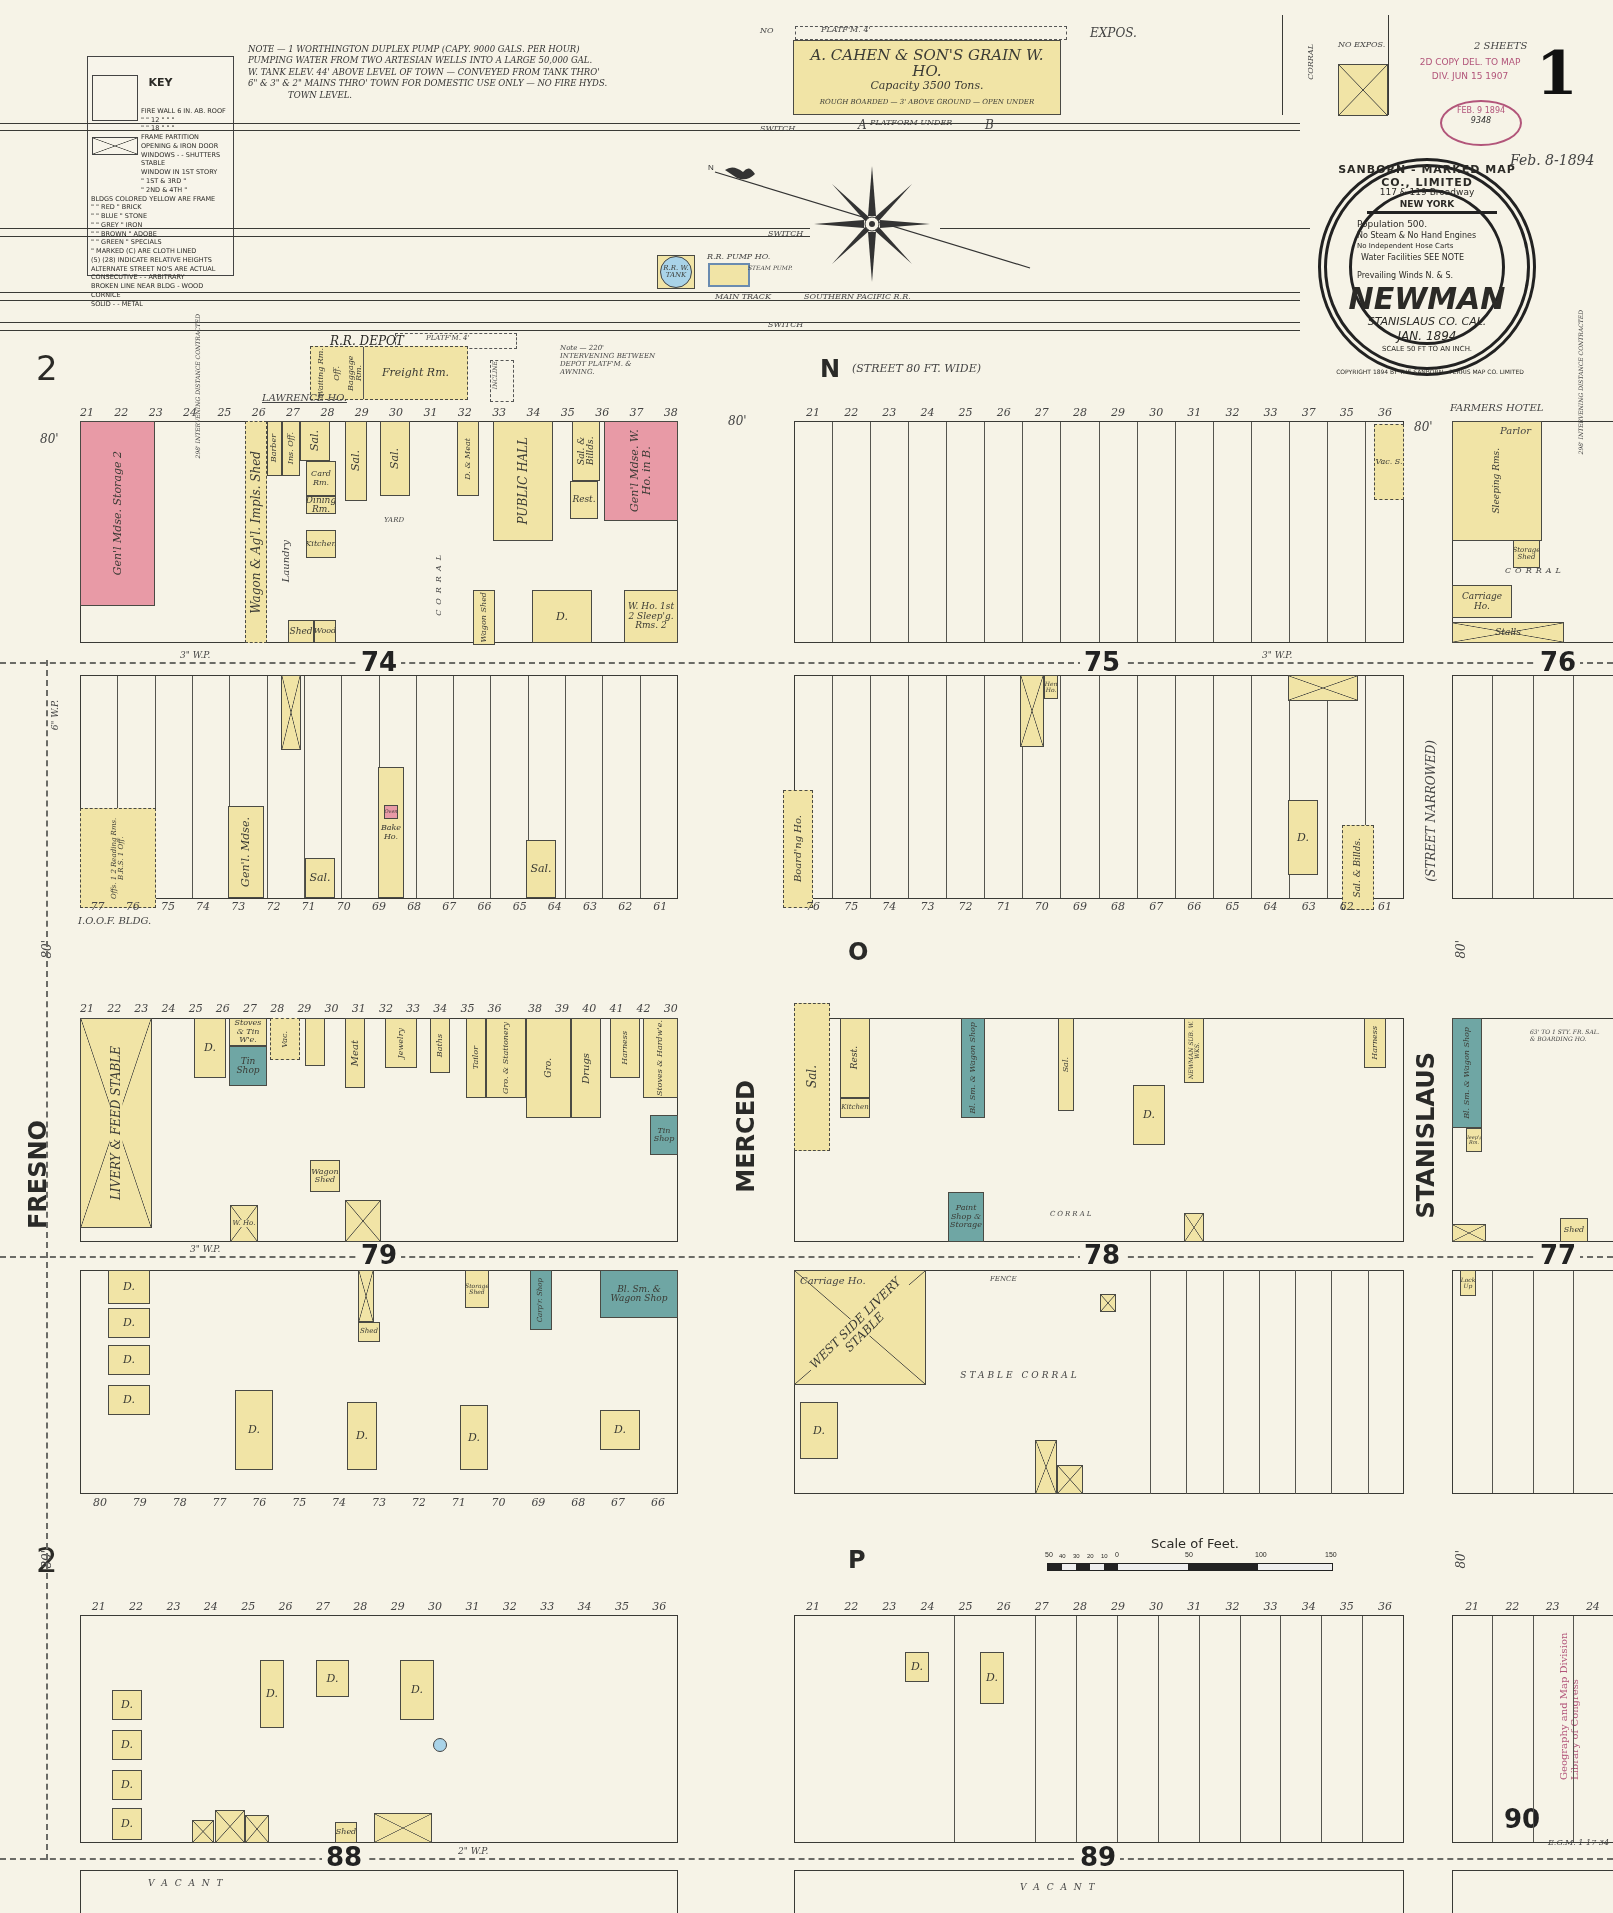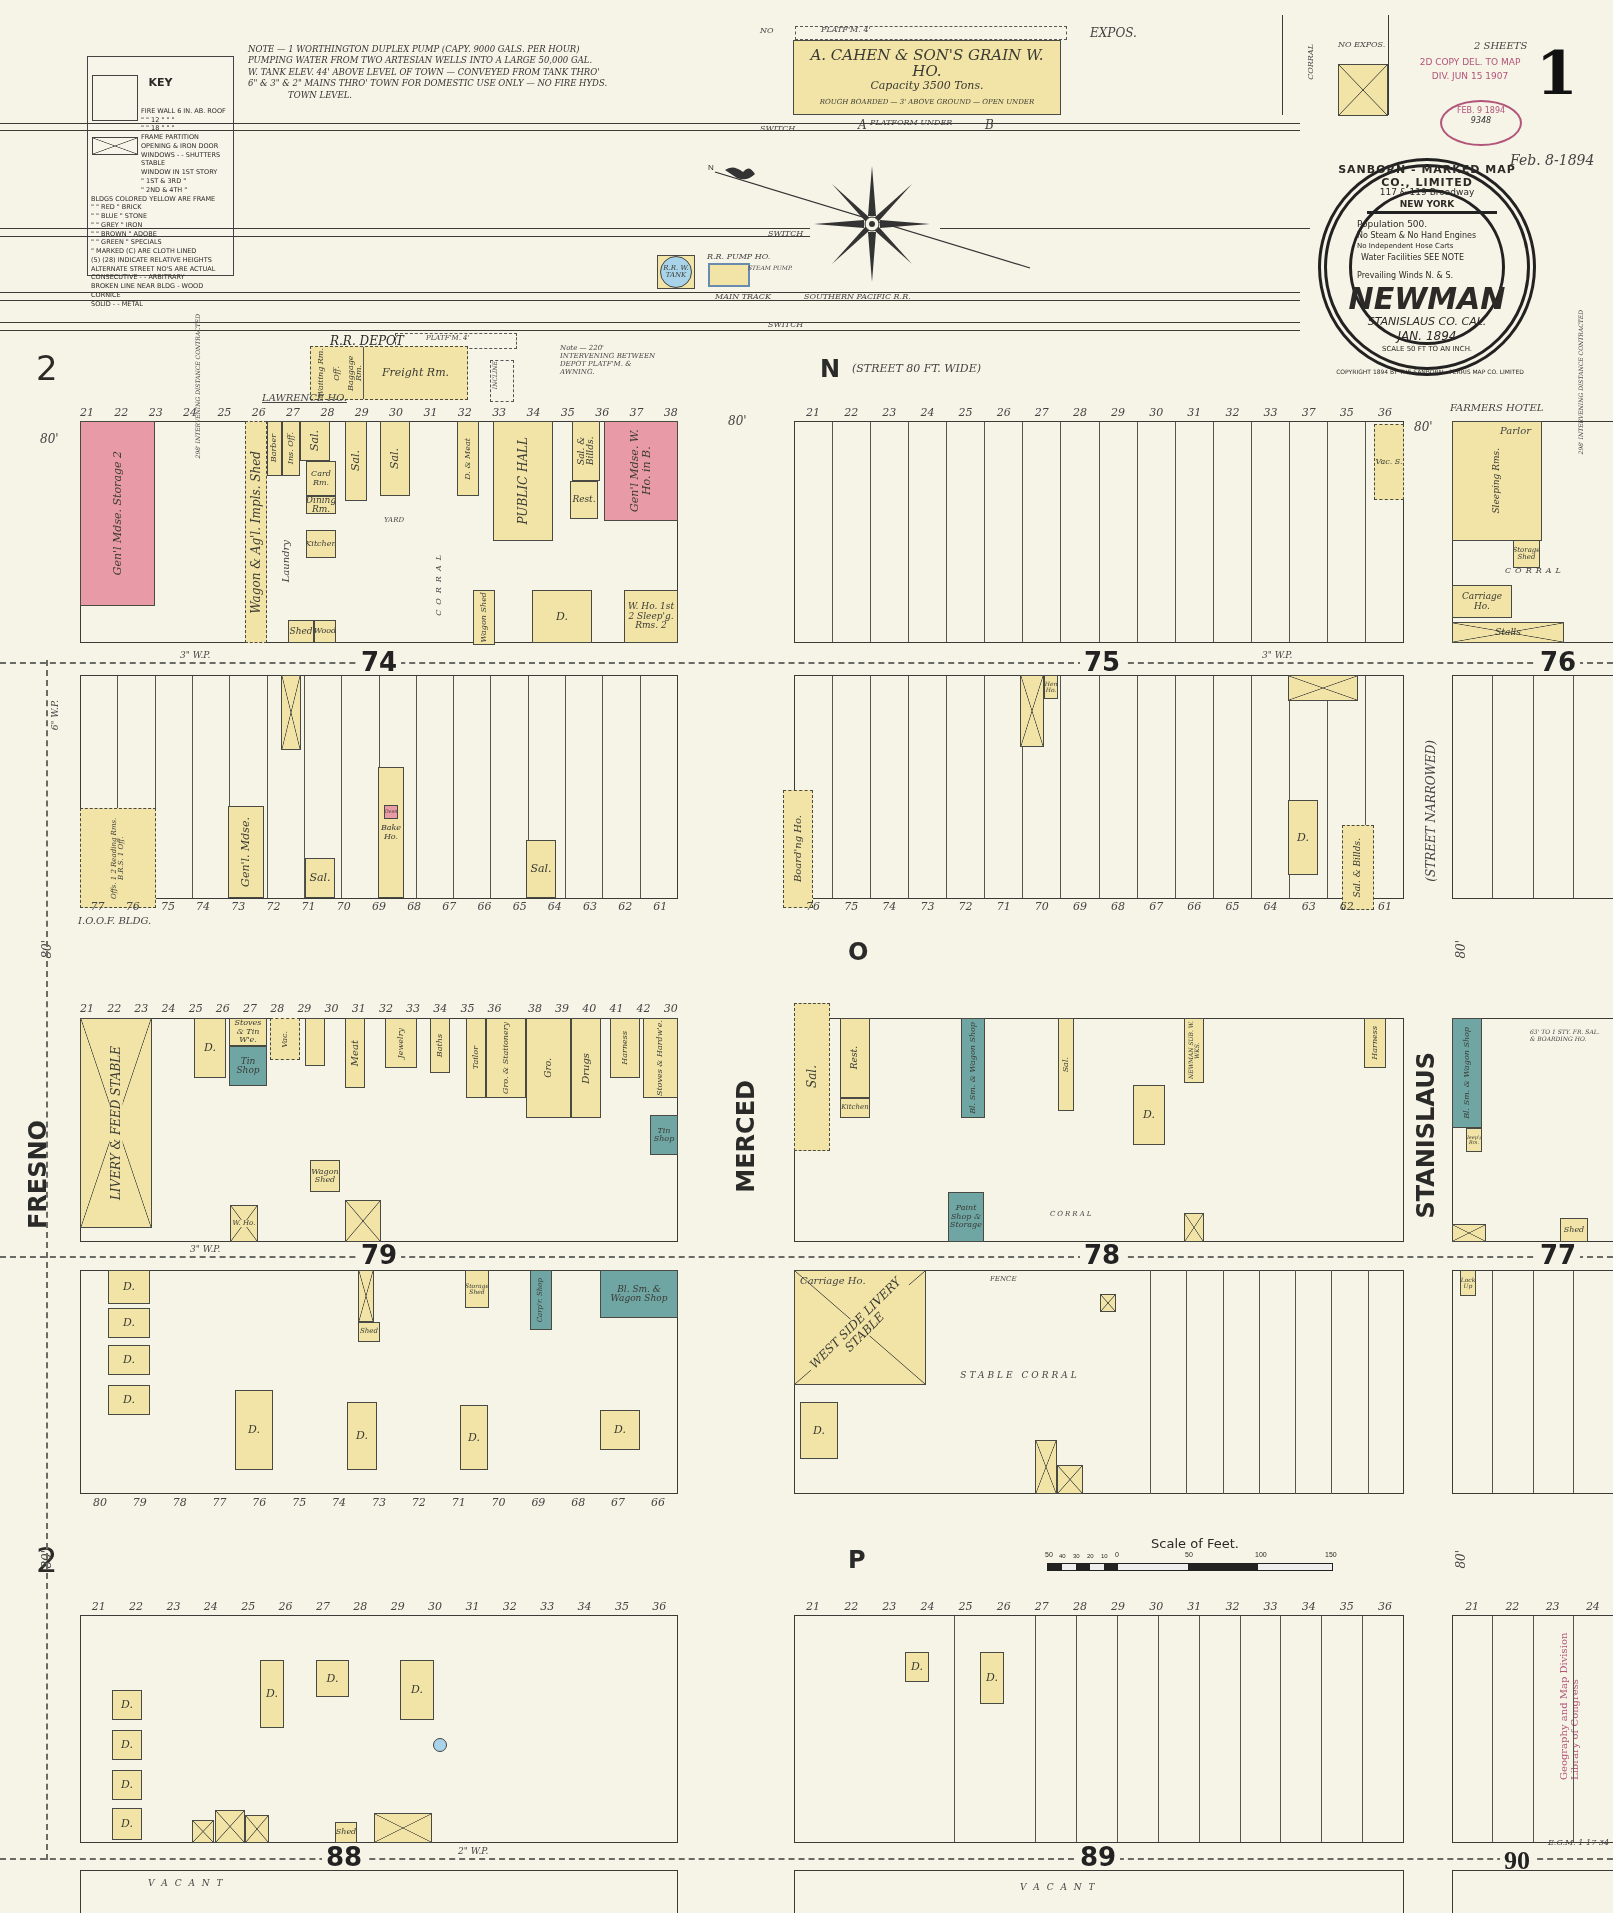--- a/index.html
+++ b/index.html
@@ -214,21 +214,21 @@
 <div class="abs small vert" style="left:50px;top:700px;font-size:9px;">6" W.P.</div>
 
 <div class="blocknum" style="left:357px;top:647px;">74</div>
 <div class="blocknum" style="left:1080px;top:647px;">75</div>
 <div class="blocknum" style="left:1536px;top:647px;">76</div>
 <div class="blocknum" style="left:357px;top:1240px;">79</div>
 <div class="blocknum" style="left:1080px;top:1240px;">78</div>
 <div class="blocknum" style="left:1536px;top:1240px;">77</div>
 <div class="blocknum" style="left:322px;top:1842px;">88</div>
 <div class="blocknum" style="left:1076px;top:1842px;">89</div>
-<div class="blocknum" style="left:1500px;top:1846px;font-family:Liberation Serif, serif;">90</div>
+<div class="blocknum" style="left:1500px;top:1804px;">90</div>
 
 <div class="block" style="left:80px;top:421px;width:598px;height:222px;"></div>
 <div class="bldg brick" style="left:80px;top:421px;width:75px;height:185px;">
     <span class="vert">Gen'l Mdse. Storage 2</span>
   </div>
 <div class="bldg dashed" style="left:245px;top:421px;width:22px;height:222px;">
     <span class="vert" style="font-size:12px;">Wagon &amp; Ag'l. Impls. Shed</span>
   </div>
 <div class="bldg" style="left:267px;top:421px;width:15px;height:55px;">
     <span class="vert" style="font-size:8px;">Barber</span>

